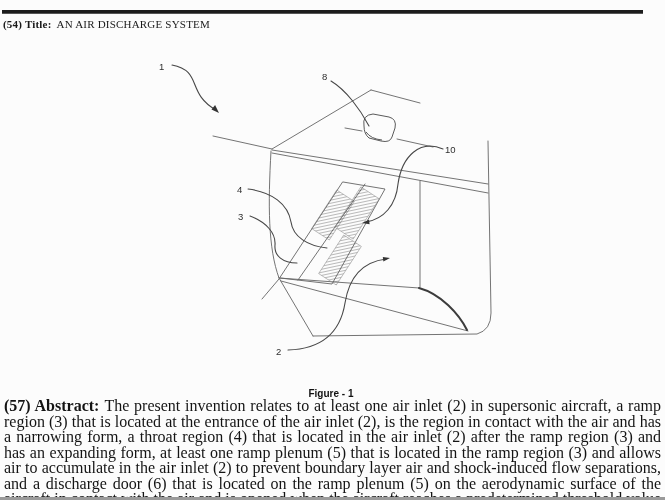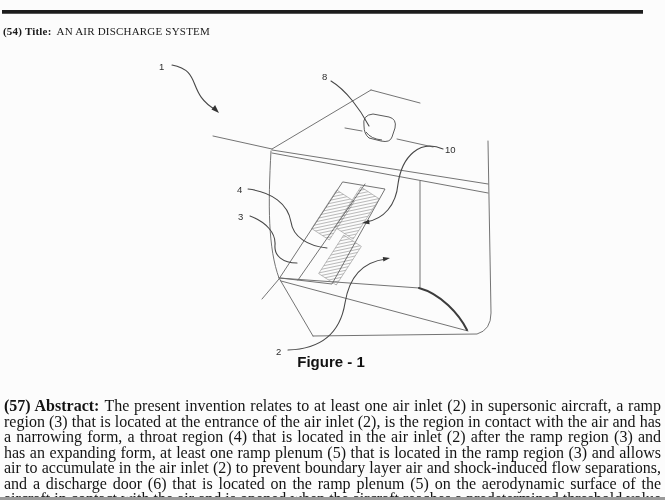--- a/index.html
+++ b/index.html
@@ -11,29 +11,29 @@
     overflow:hidden;
   }
   .page{position:relative;width:665px;height:500px;background:#fcfcfc;}
   .top-rule{
     position:absolute;left:2px;top:10px;width:641px;height:3px;
     background:#1c1c1c;
     border-bottom:1px solid #555;
   }
   .title-line{
     position:absolute;left:3px;top:18px;width:650px;
-    font-size:11px;letter-spacing:.2px;white-space:nowrap;margin-top:7px;
+    font-size:11px;letter-spacing:.2px;white-space:nowrap;
   }
   .code{font-weight:bold;margin-right:5px;}
   .figure-svg{position:absolute;left:0;top:0;width:665px;height:500px;}
   .figure-caption{
-    position:absolute;left:256px;top:353px;width:150px;
+    position:absolute;left:256px;top:388px;width:150px;
     text-align:center;
     font-family:"Liberation Sans", sans-serif;
-    font-weight:bold;font-size:15px;color:#111;
+    font-weight:bold;font-size:10px;color:#111;
   }
   .abstract{
     position:absolute;left:4px;top:398px;width:657px;
     font-size:16px;line-height:15.55px;text-align:justify;
     color:#141414;
   }
   .bottom-rule{
     position:absolute;left:0;top:497px;width:665px;height:2.5px;
     background:#9a9a9a;
   }

